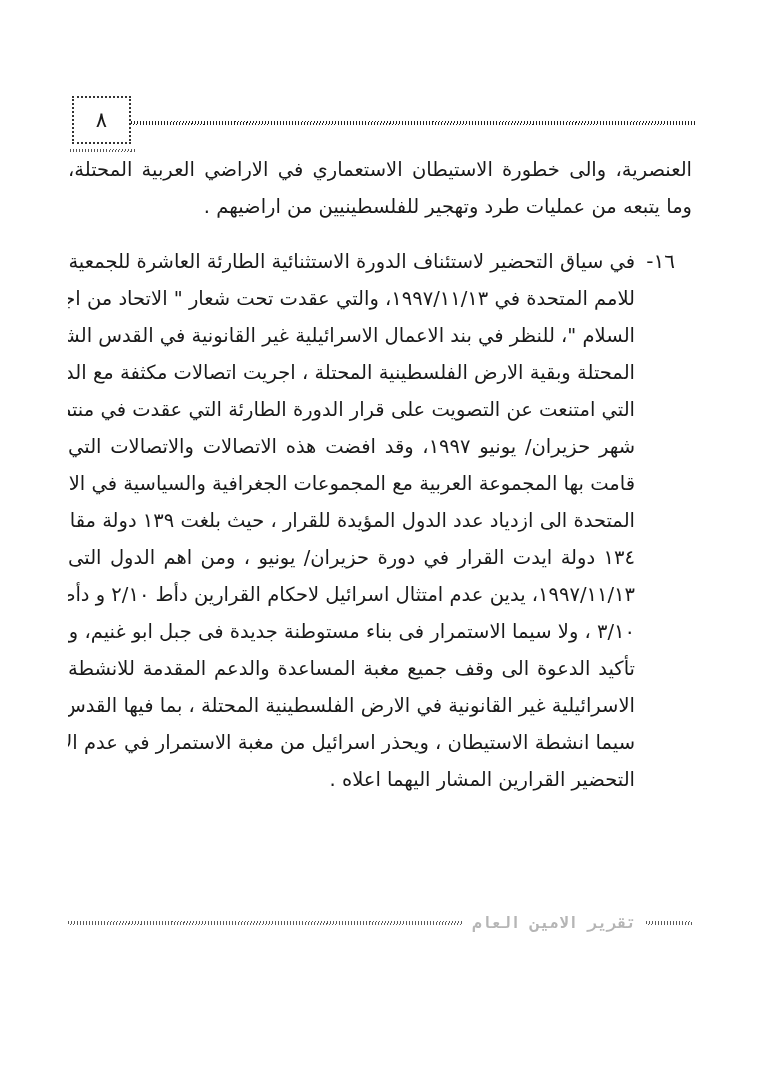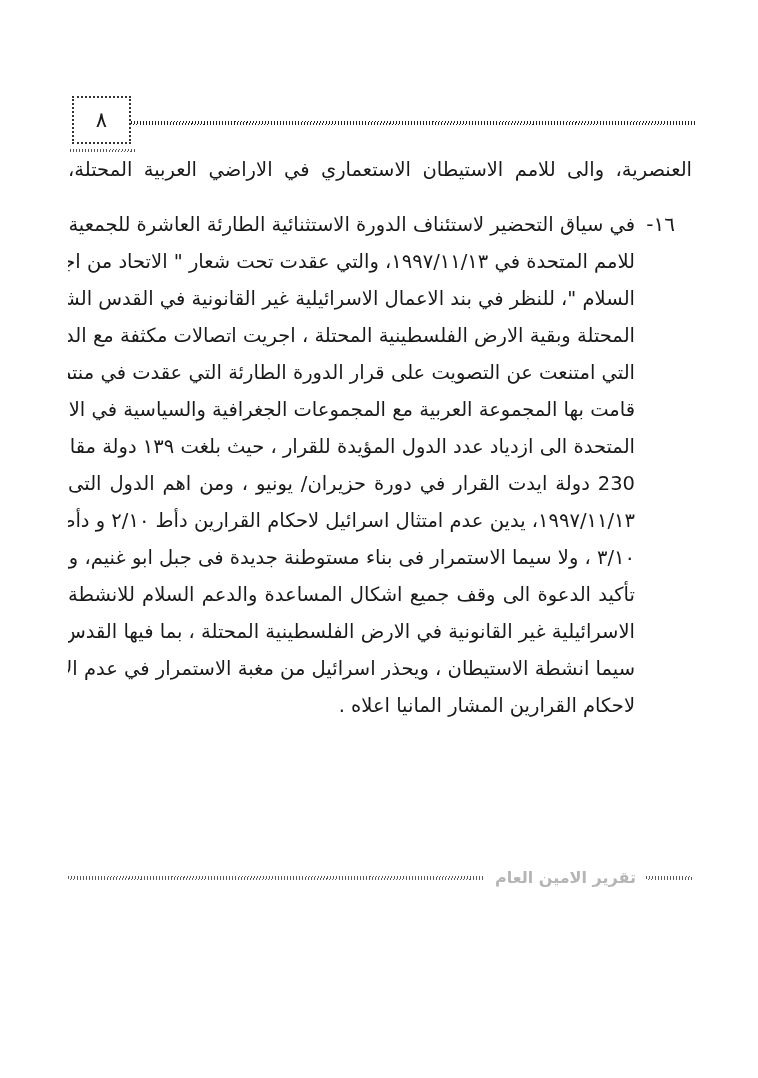--- a/index.html
+++ b/index.html
@@ -33,22 +33,22 @@
     text-align:justify; text-align-last:justify;
   }
   .line.end { text-align-last:right; }
   .item { position:relative; margin-top:18px; }
   .item-num {
     position:absolute; right:17px; top:0; line-height:37px; font-size:20px;
   }
   .item-lines { margin-right:57px; }
   
   .footer {
-    position:absolute; left:68px; top:868px; width:624px;
-    display:flex; align-items:center;
+    position:absolute; left:68px; top:913px; width:624px;
+    display:flex; align-items:center;font-family:Liberation Mono, monospace;
   }
   .foot-rule {
     height:4px;
     background:repeating-linear-gradient(100deg,#5a5a5a 0 1px,transparent 1px 3px);
   }
   .foot-rule.left { flex:1; }
   .foot-rule.right { width:46px; }
   .stamp {
     direction:rtl; color:#a3a3a3; font-size:16px; font-weight:600;
     margin:0 10px; letter-spacing:1px; opacity:.8; white-space:nowrap;
@@ -61,40 +61,42 @@
 
   <div class="pagenum-box">
     <span>٨</span>
   </div>
   <div class="header-rule"></div>
   <div class="box-underline"></div>
 
   <div class="text-block">
 
     <div class="para">
-      <div class="line">العنصرية، والى للامم الاستيطان الاستعماري في الاراضي العربية المحتلة،</div>
+      <div class="line">العنصرية، والى خطورة الاستيطان الاستعماري في الاراضي العربية المحتلة،</div>
+      <div class="line end">وما يتبعه من عمليات طرد وتهجير للفلسطينيين من اراضيهم .</div>
     </div>
 
     <div class="item">
       <span class="item-num">١٦-</span>
       <div class="item-lines">
         <div class="line">في سياق التحضير لاستئناف الدورة الاستثنائية الطارئة العاشرة للجمعية العامة</div>
         <div class="line">للامم المتحدة في ١٩٩٧/١١/١٣، والتي عقدت تحت شعار " الاتحاد من اجل</div>
         <div class="line">السلام "، للنظر في بند الاعمال الاسرائيلية غير القانونية في القدس الشرقية</div>
         <div class="line">المحتلة وبقية الارض الفلسطينية المحتلة ، اجريت اتصالات مكثفة مع الدول</div>
         <div class="line">التي امتنعت عن التصويت على قرار الدورة الطارئة التي عقدت في منتصف</div>
+        <div class="line">شهر حزيران/ يونيو ١٩٩٧، وقد افضت هذه الاتصالات والاتصالات التي</div>
         <div class="line">قامت بها المجموعة العربية مع المجموعات الجغرافية والسياسية في الامم</div>
         <div class="line">المتحدة الى ازدياد عدد الدول المؤيدة للقرار ، حيث بلغت ١٣٩ دولة مقابل</div>
-        <div class="line">230 دولة ايدت القرار في دورة حزيران/ يونيو ، ومن اهم الدول التى</div>
+        <div class="line">١٣٤ دولة ايدت القرار في دورة حزيران/ يونيو ، ومن اهم الدول التى</div>
         <div class="line">١٩٩٧/١١/١٣، يدين عدم امتثال اسرائيل لاحكام القرارين دأط ٢/١٠ و دأط</div>
         <div class="line">٣/١٠ ، ولا سيما الاستمرار فى بناء مستوطنة جديدة فى جبل ابو غنيم، ويعيد</div>
-        <div class="line">تأكيد الدعوة الى وقف جميع اشكال المساعدة والدعم السلام للانشطة</div>
+        <div class="line">تأكيد الدعوة الى وقف جميع مغبة المساعدة والدعم المقدمة للانشطة</div>
         <div class="line">الاسرائيلية غير القانونية في الارض الفلسطينية المحتلة ، بما فيها القدس ، ولا</div>
         <div class="line">سيما انشطة الاستيطان ، ويحذر اسرائيل من مغبة الاستمرار في عدم الامتثال</div>
-        <div class="line end">لاحكام القرارين المشار المانيا اعلاه .</div>
+        <div class="line end">التحضير القرارين المشار اليهما اعلاه .</div>
       </div>
     </div>
 
   </div>
 
   <div class="footer">
     <div class="foot-rule left"></div>
     <div class="stamp">تقرير الامين العام</div>
     <div class="foot-rule right"></div>
   </div>

